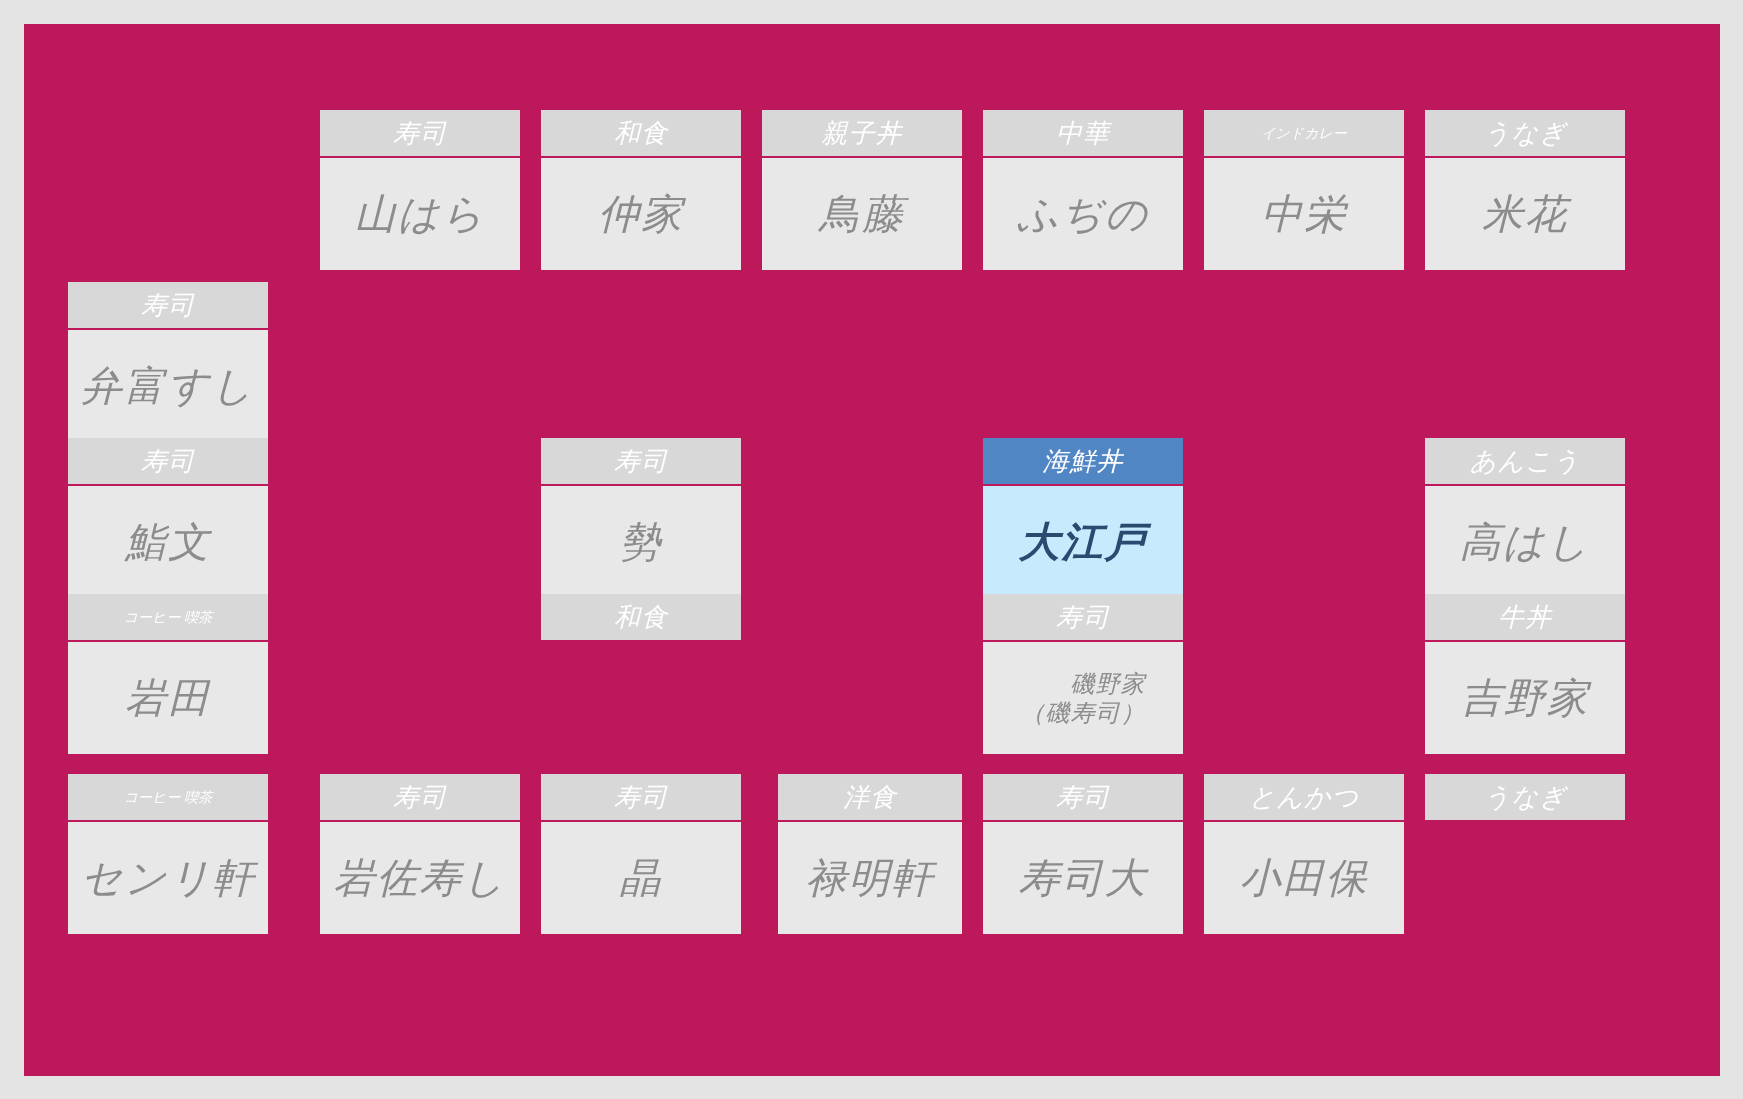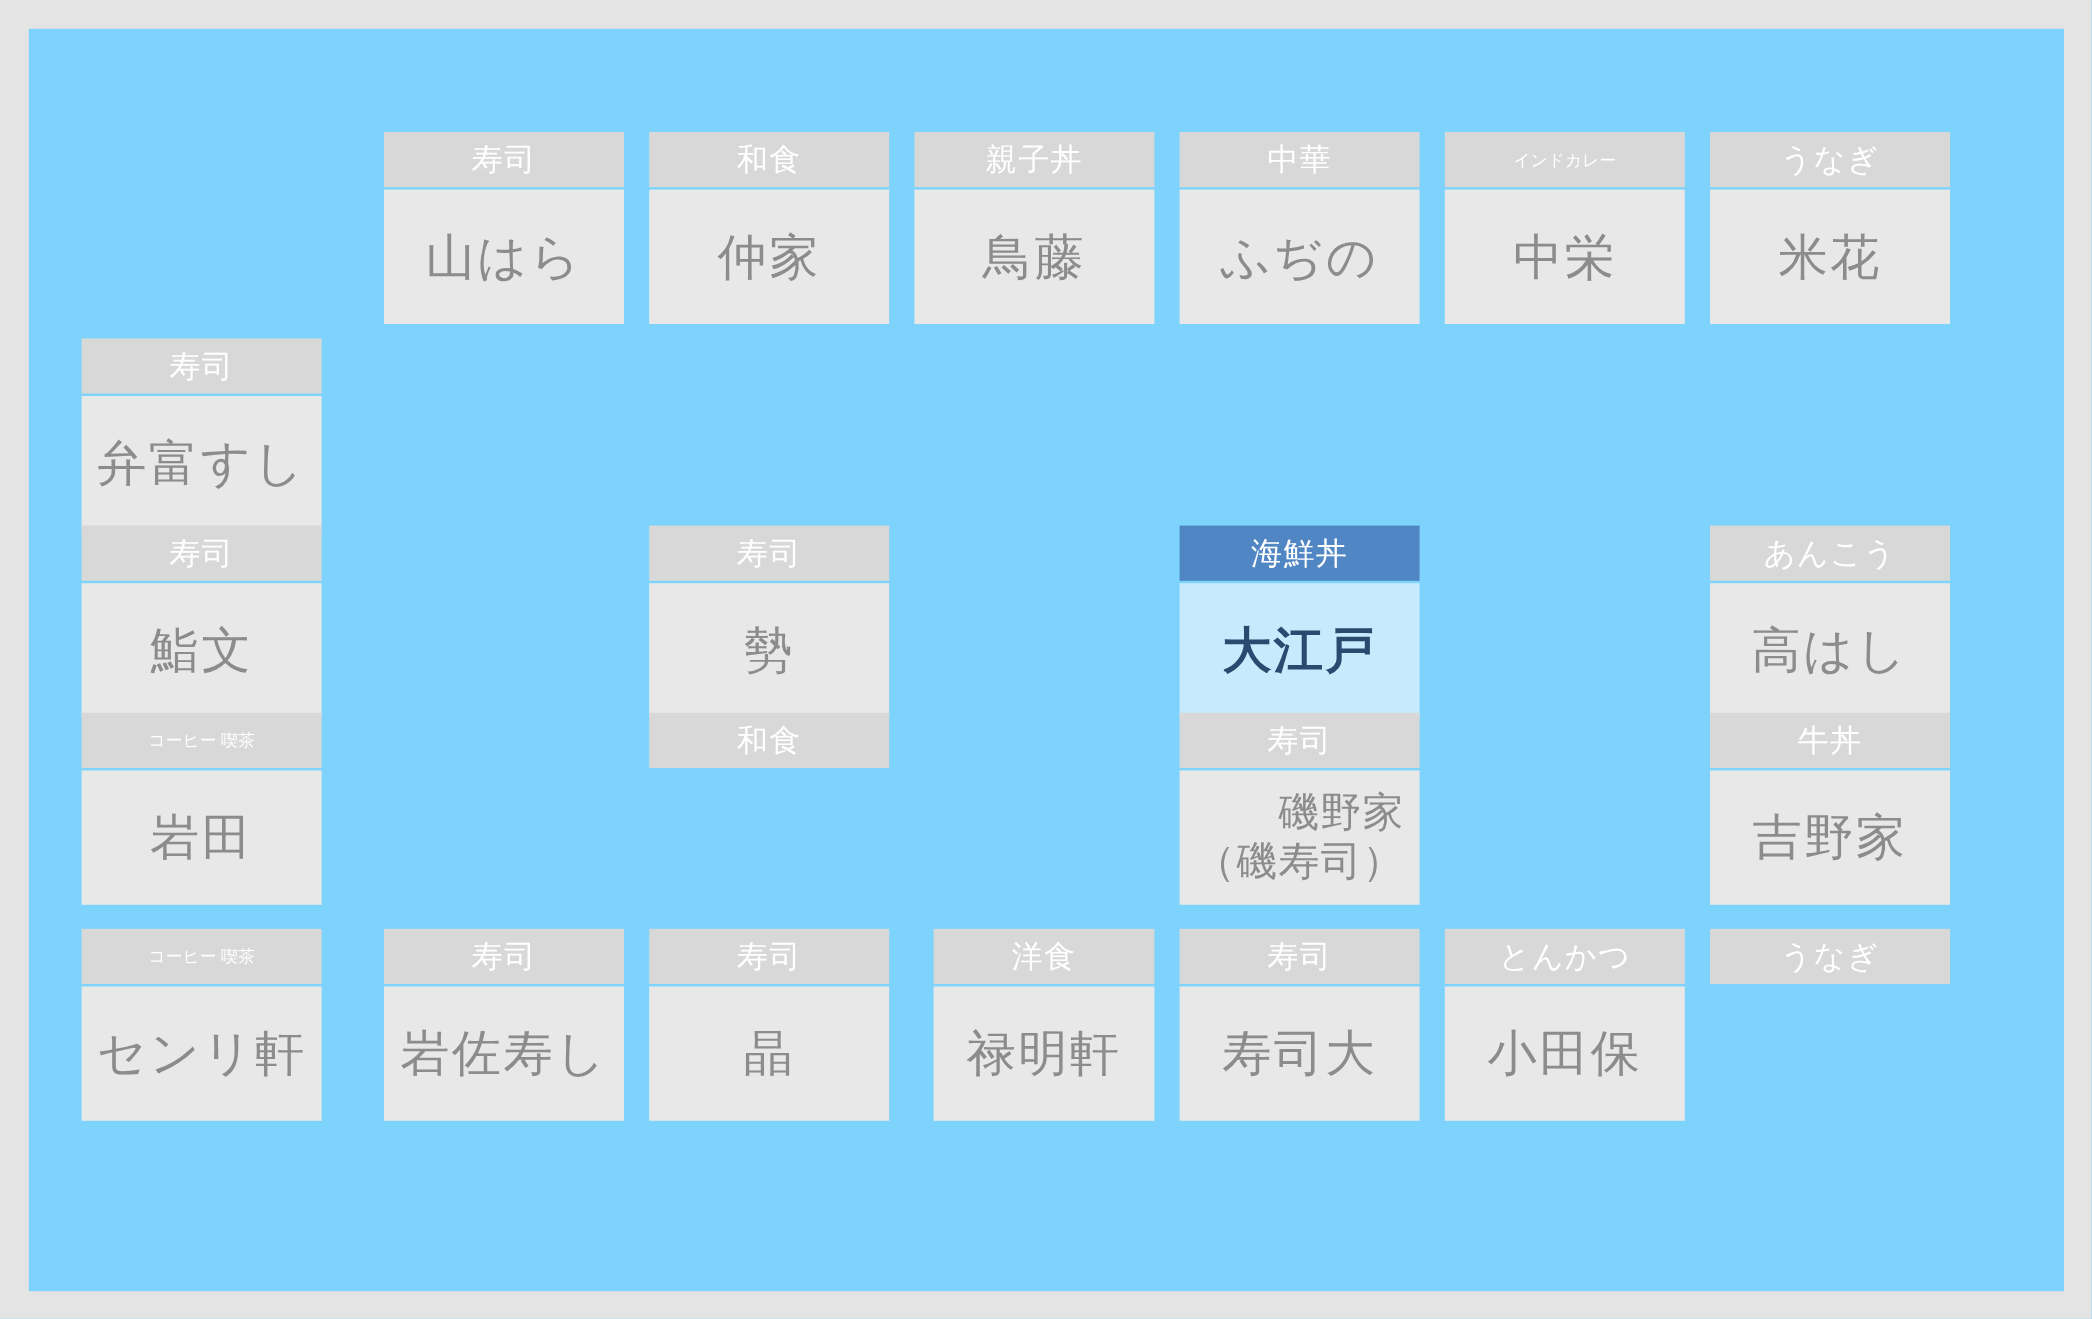--- a/index.html
+++ b/index.html
@@ -65,39 +65,39 @@
     display: flex;
     align-items: center;
     justify-content: center;
     text-align: right;
     line-height: 1.22;
     white-space: pre-line;
     margin-top: 2px;
   }
 
   .shop-name.name-two-line {
-    font-size: 34px;
+    font-size: 24px;
     letter-spacing: 1px;
   }
 
   
   .shop-card.is-selected .shop-genre {
     background: #5186c4;
     color: #ffffff;
   }
   .shop-card.is-selected .shop-name {
     background: #c7eafd;
     color: #2b4a70;
     font-weight: bold;
   }
 </style>
 </head>
 <body style="background: rgb(228, 228, 228);">
 
-<div id="map-canvas" style="background: #7dd3fc;">
+<div id="map-canvas" style="background: #be185d; font-style: italic;">
   <div id="shop-grid">
       <div class="shop-card" style="left: 296px; top: 86px; width: 200px;">
         <div class="shop-genre">寿司</div>
         <div class="shop-name">山はら</div>
       </div>
       <div class="shop-card" style="left: 517px; top: 86px; width: 200px;">
         <div class="shop-genre">和食</div>
         <div class="shop-name">仲家</div>
       </div>
       <div class="shop-card" style="left: 738px; top: 86px; width: 200px;">

